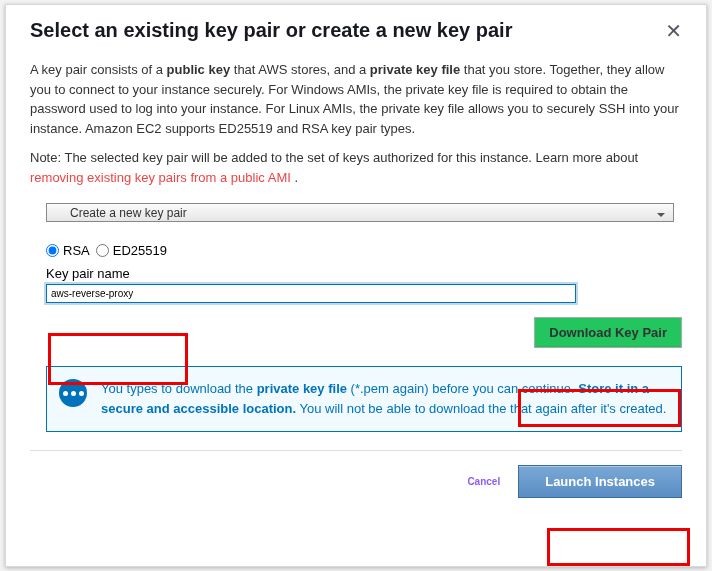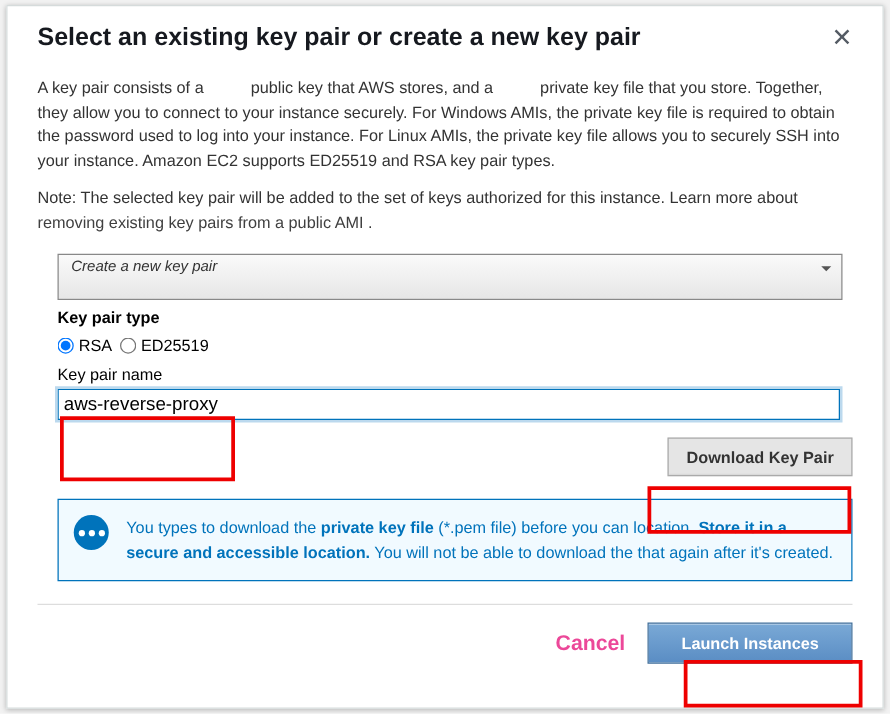--- a/index.html
+++ b/index.html
@@ -38,82 +38,81 @@
     cursor: pointer;
     line-height: 1;
   }
   .body {
     padding: 12px 24px 0 24px;
     font-size: 13px;
     color: #333;
     line-height: 1.5;
   }
   .body p { margin: 0 0 10px 0; }
-  .body strong { font-weight: 400; margin-left: 34px; }
-  .link { color: #404040; text-decoration: none; cursor: pointer; }
+  .body strong { font-weight: 700; }
+  .link { color: #ef4444; text-decoration: none; cursor: pointer; }
   .form-area { padding: 6px 24px 0 40px; }
   .select {
     width: 628px;
-    height: 37px;
+    height: 19px;
     border: 1px solid #888;
     background: linear-gradient(#fafafa,#e6e6e6);
     font-size: 12px;
     color: #333;
-    padding: 2px 10px;
-    position: relative;
-    font-style: italic;
+    padding: 2px 23px;
+    position: relative;
   }
   .select::after {
     content: "";
     position: absolute;
     right: 8px; top: 9px;
     border: 4px solid transparent;
     border-top-color: #555;
   }
   .kptype-label {
     font-weight: 700;
     font-size: 13px;
     margin-top: 6px;
   }
   .radios {
     display: flex;
     gap: 6px;
-    margin-top: 8px;
+    margin-top: 21px;
     font-size: 13px;
   }
   .radio {
     display: inline-flex;
     align-items: center;
     gap: 2px;
     cursor: pointer;
   }
   .radio input { margin: 0 2px 0 0; }
   .kpname-label {
     font-weight: 400;
     font-size: 13px;
     margin-top: 8px;
     display: inline-block;
   }
   .kpname-input {
-    width: 626px;
-    font-size: 15px;
+    width: 530px;
+    font-size: 10px;
     padding: 3px 4px;
     border: 1px solid #0073bb;
     outline: 2px solid #bcd9ee;
     outline-offset: 0;
     margin-top: 2px;
   }
   .download-row {
     text-align: right;
     margin-top: 14px;
     padding-right: 0;
   }
   .download-btn {
     display: inline-block;
-    background: #e5e5e5;
+    background: #22c55e;
     border: 1px solid #aaa;
     color: #333;
     font-size: 13px;
     font-weight: 700;
     padding: 7px 14px;
     cursor: pointer;
     box-shadow: inset 0 -1px 0 rgba(0,0,0,.05);
   }
   .alert {
     margin: 18px 0 0 0;
@@ -145,22 +144,22 @@
   .footer {
     border-top: 1px solid #ddd;
     margin: 18px 24px 0 24px;
     padding-top: 14px;
     display: flex;
     justify-content: flex-end;
     align-items: center;
     gap: 18px;
   }
   .cancel {
-    color: #ec4899;
-    font-size: 17px;
+    color: #8b5cf6;
+    font-size: 10px;
     font-weight: 700;
     cursor: pointer;
   }
   .launch-btn {
     background: linear-gradient(#7aa9d6,#5a8dc4);
     border: 1px solid #3f6e9a;
     color: #fff;
     font-size: 13px;
     font-weight: 700;
     padding: 8px 26px;
@@ -187,21 +186,20 @@
     <p>
       <span>Note: The selected key pair will be added to the set of keys authorized for this instance. Learn more about </span><a class="link">removing existing key pairs from a public AMI</a><span> .</span>
     </p>
   </div>
 
   <div class="form-area">
     <div class="select">
       <span>Create a new key pair</span>
     </div>
 
-    <div class="kptype-label">Key pair type</div>
     <div class="radios">
       <label class="radio">
         <input type="radio" name="kpt" checked="" style="">
         <span>RSA</span>
       </label>
       <label class="radio">
         <input type="radio" name="kpt" style="">
         <span>ED25519</span>
       </label>
     </div>
@@ -213,21 +211,21 @@
     <div class="download-row">
       <button class="download-btn">Download Key Pair</button>
     </div>
 
     <div class="alert">
       <div class="info-icon">
           <span></span>
           <span></span>
           <span></span>
         </div>
-      <span>You types to download the </span><strong>private key file</strong><span> (*.pem file) before you can location. </span><strong>Store it in a secure and accessible location.</strong><span> You will not be able to download the that again after it's created.</span>
+      <span>You types to download the </span><strong>private key file</strong><span> (*.pem again) before you can continue. </span><strong>Store it in a secure and accessible location.</strong><span> You will not be able to download the that again after it's created.</span>
     </div>
   </div>
 
   <div class="footer">
     <span class="cancel">Cancel</span>
     <button class="launch-btn">Launch Instances</button>
   </div>
 
   <div class="hl" style="left:42px; top:328px; width:140px; height:52px;"></div>
   <div class="hl" style="left:512px; top:384px; width:163px; height:38px;"></div>

